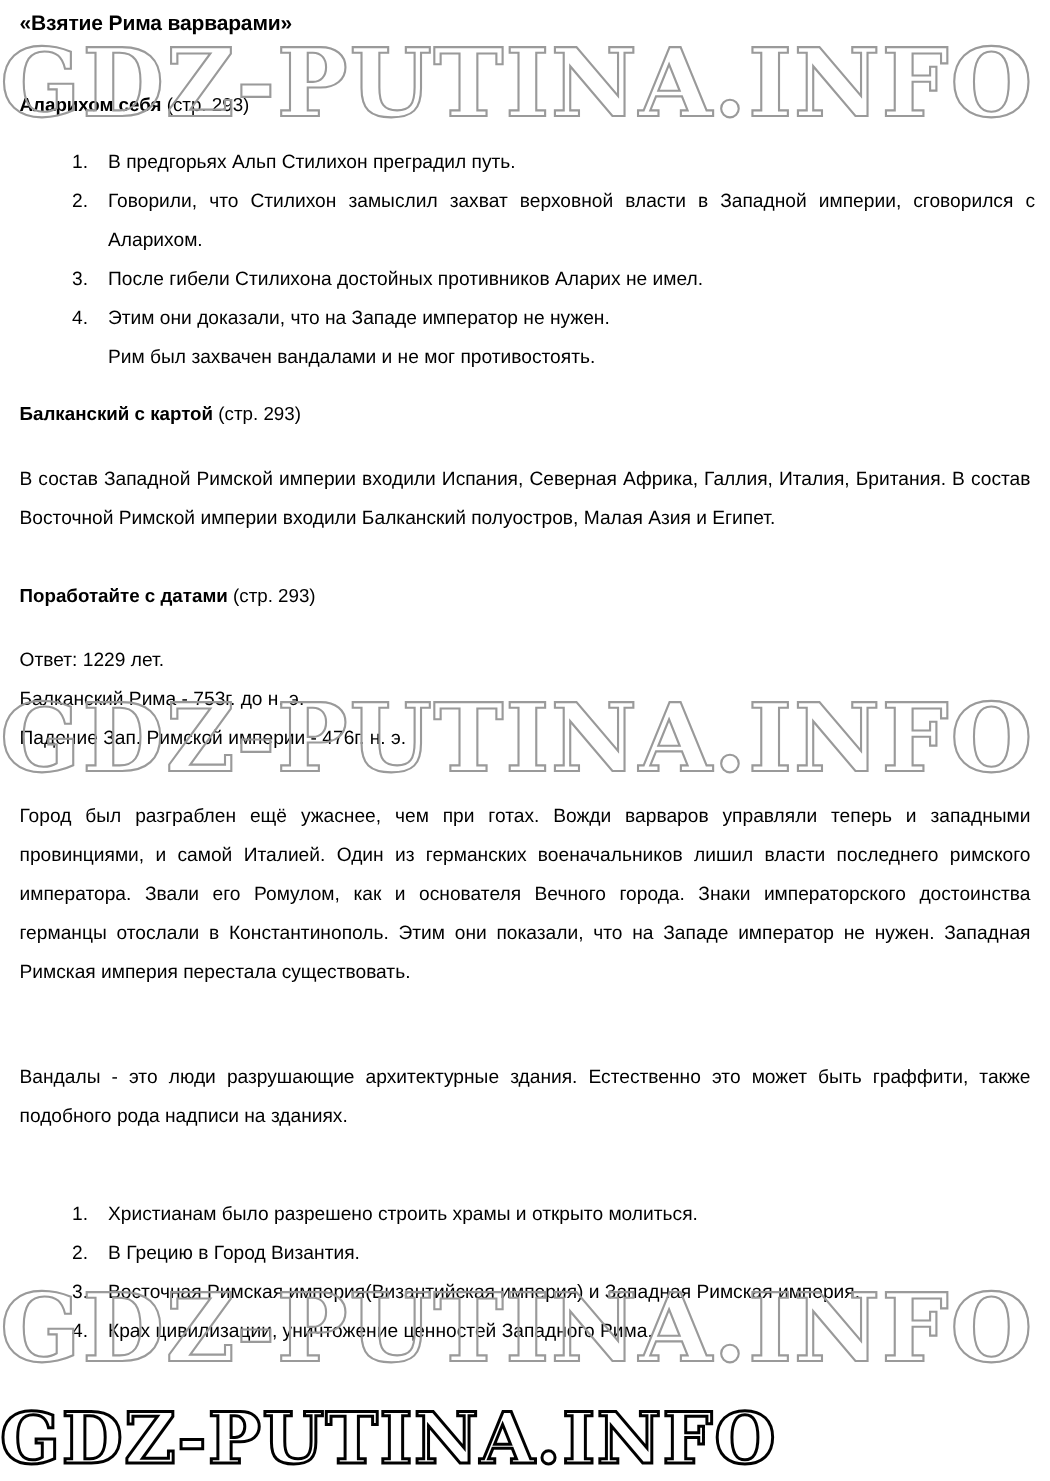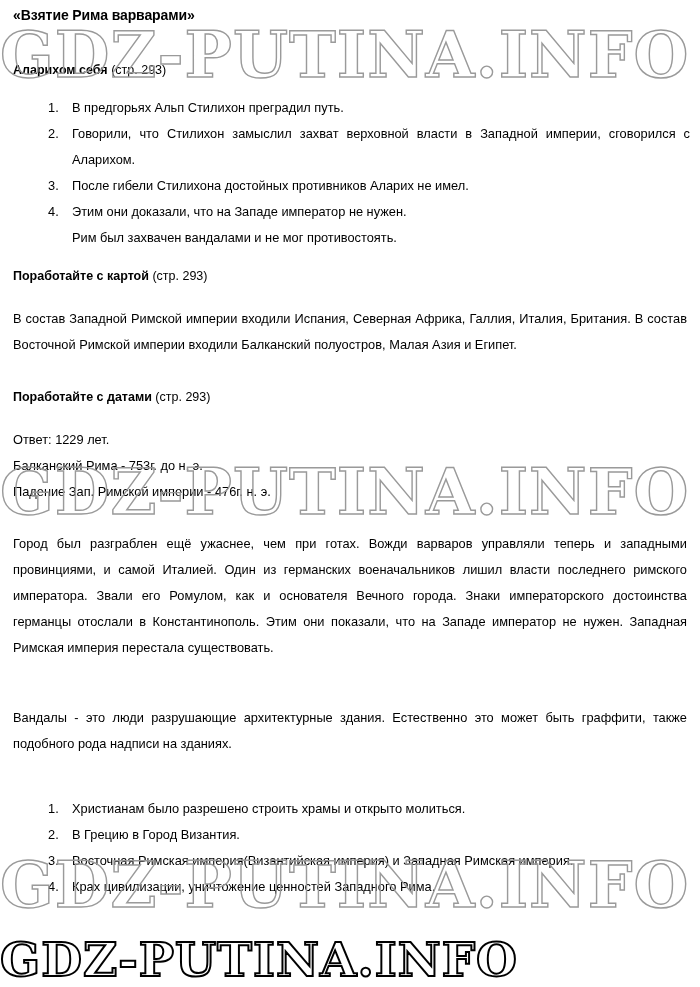--- a/index.html
+++ b/index.html
@@ -159,21 +159,21 @@
       </li>
       <li>
         <span class="cont">Этим они доказали, что на Западе император не нужен.</span>
         <span class="cont">Рим был захвачен вандалами и не мог противостоять.</span>
       </li>
     </ol>
 
     <div class="spacer-md"></div>
 
     <div class="section-head">
-      <span class="h-strong">Поработайте с картой</span><span class="h-page"> (стр. 293)</span>
+      <span class="h-strong">Балканский с картой</span><span class="h-page"> (стр. 293)</span>
     </div>
 
     <div class="spacer-lg"></div>
 
     <div class="para">В состав Западной Римской империи входили Испания, Северная Африка, Галлия, Италия, Британия. В состав Восточной Римской империи входили Балканский полуостров, Малая Азия и Египет.</div>
 
     <div class="spacer-lg"></div>
     <div class="spacer-sm"></div>
 
     <div class="section-head">

